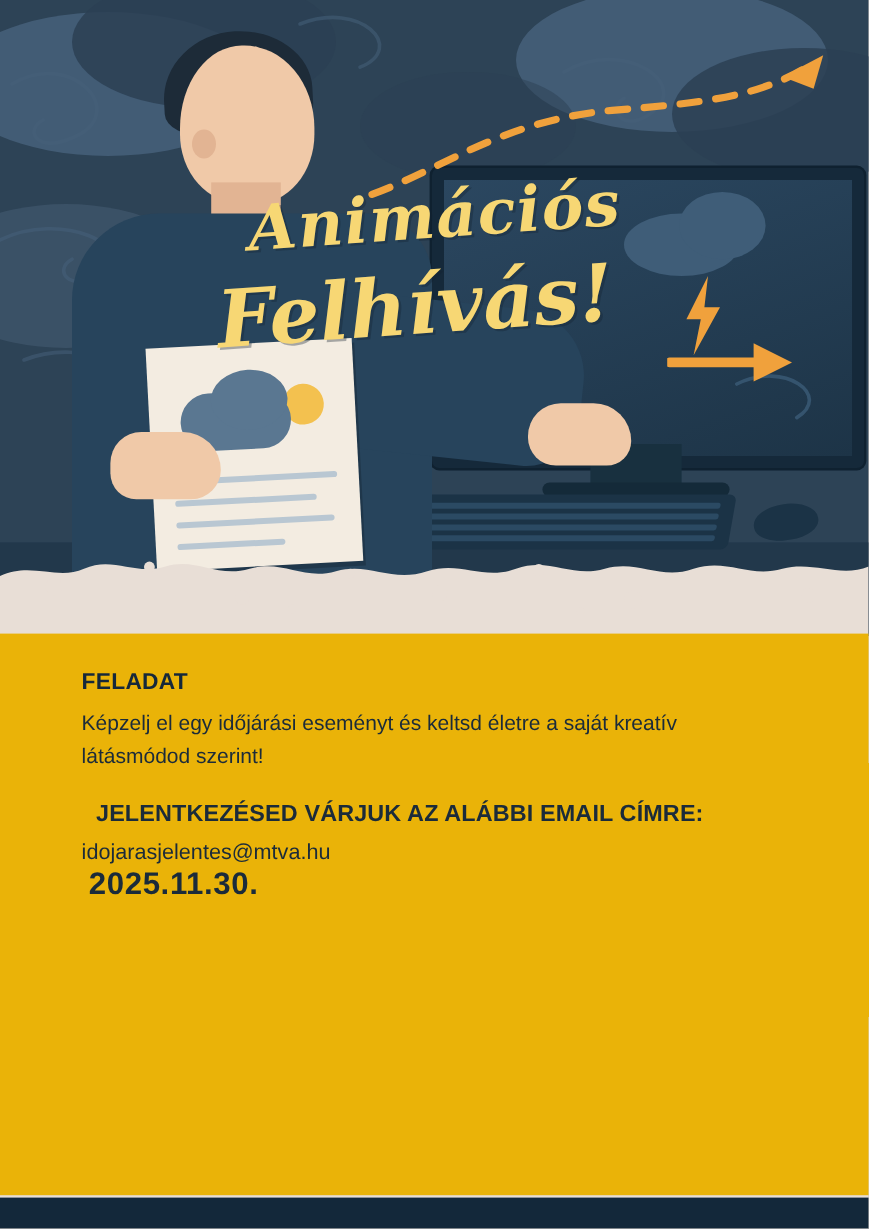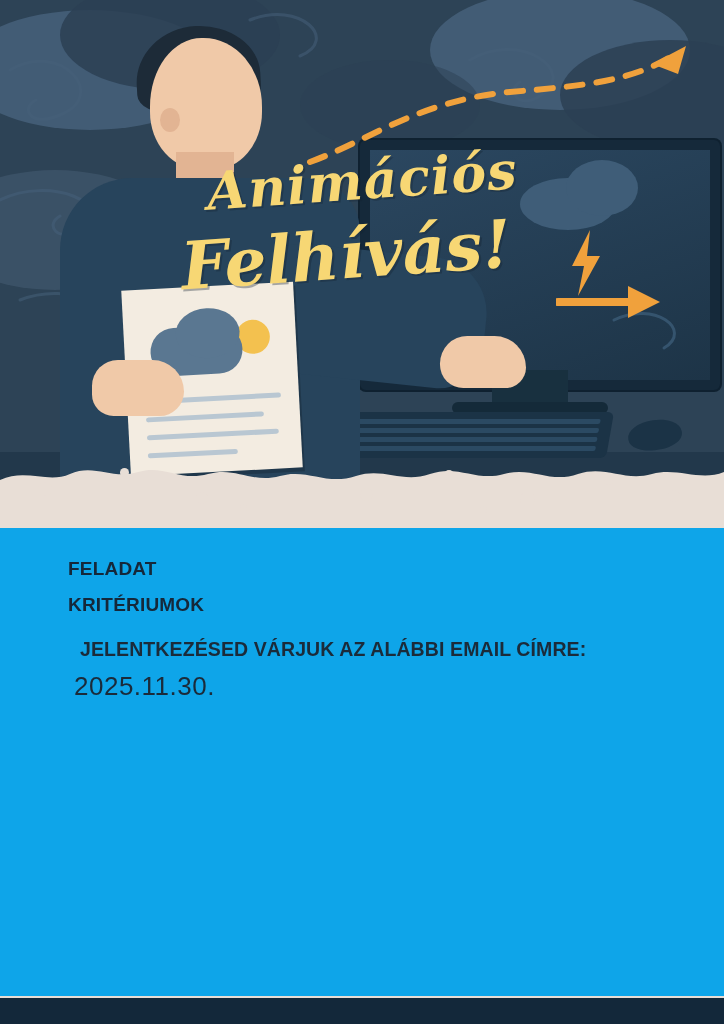--- a/index.html
+++ b/index.html
@@ -303,21 +303,21 @@
     text-shadow: 2px 2px 0 rgba(20,35,48,.35);
   }
 
   
   .content {
     position: absolute;
     left: 0;
     top: 528px;
     width: 724px;
     height: 468px;
-    background: #0ea5e9;
+    background: #eab308;
     padding: 16px 68px 0 68px;
     box-sizing: border-box;
     color: #1b2b3a;
   }
   .h-label {
     font-size: 19px;
     font-weight: bold;
     letter-spacing: .2px;
     margin: 14px 0 8px 0;
     color: #15283a;
@@ -350,21 +350,21 @@
     margin: 0;
   }
   .h-deadline {
     font-size: 25px;
     font-weight: bold;
     margin: 26px 0 4px 0;
     letter-spacing: .3px;
   }
   .deadline-date {
     font-size: 26px;
-    font-weight: normal;
+    font-weight: bold;
     margin: 0 0 0 6px;
     letter-spacing: .5px;
   }
 
   .footer-bar {
     position: absolute;
     left: 0;
     bottom: 0;
     width: 724px;
     height: 26px;
@@ -475,22 +475,23 @@
   </div>
 
   <div class="title">
     <span class="l1">Animációs</span>
     <span class="l2">Felhívás!</span>
   </div>
 
   <div class="content">
 
     <div class="h-label">FELADAT</div>
-
-    <div class="h-label">KRITÉRIUMOK</div>
+    <p class="body-text">Képzelj el egy időjárási eseményt és keltsd életre a saját kreatív látásmódod szerint!</p>
+
 
     <div class="h-email">JELENTKEZÉSED VÁRJUK AZ ALÁBBI EMAIL CÍMRE:</div>
+    <p class="email-addr">idojarasjelentes@mtva.hu</p>
 
     <p class="deadline-date">2025.11.30.</p>
   </div>
 
   <div class="footer-bar"></div>
 </div>
 
 </body></html>

